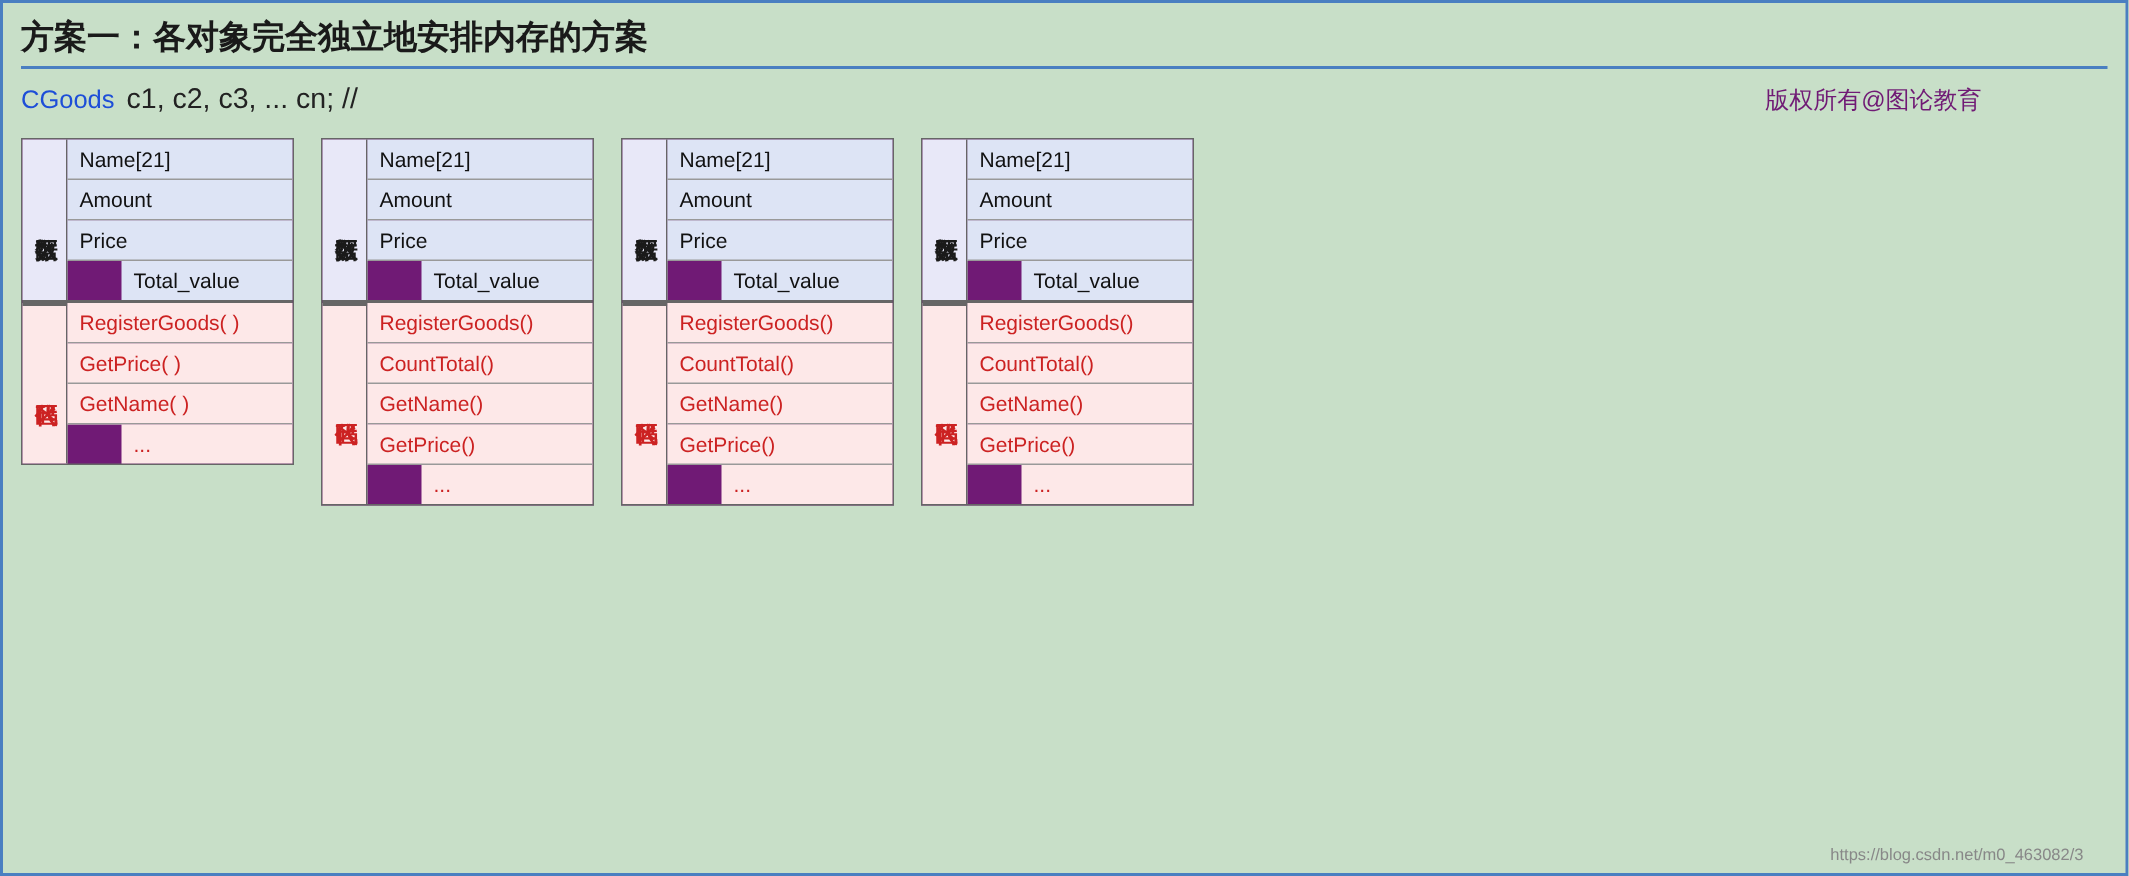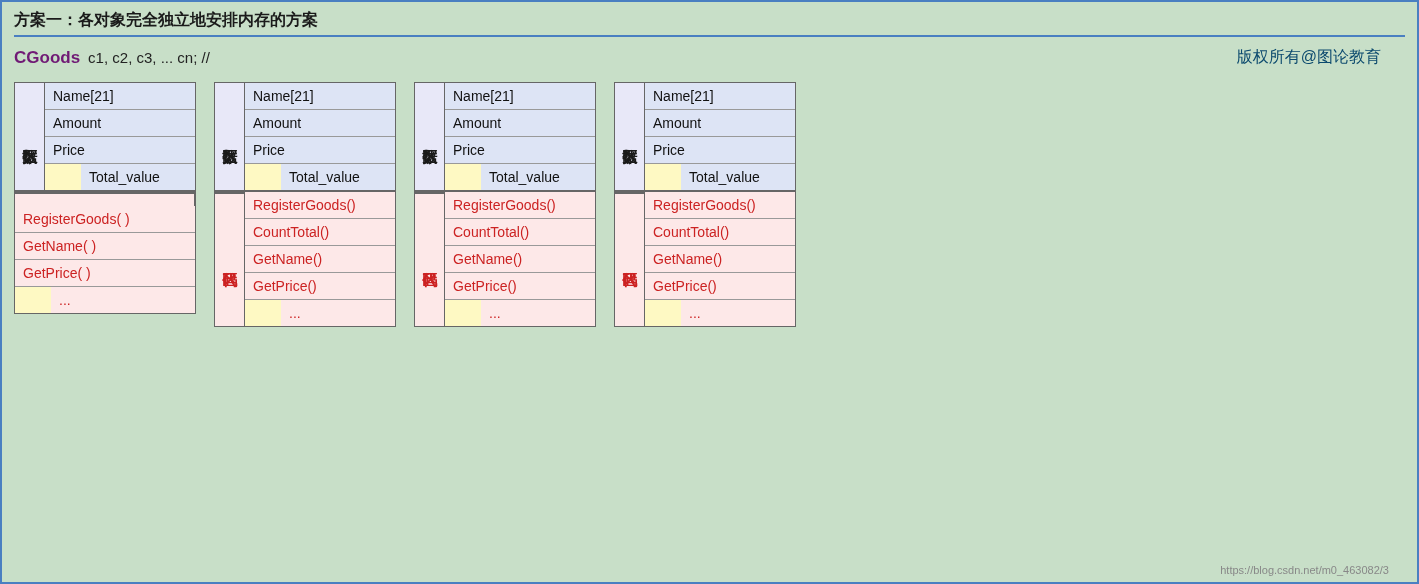--- a/index.html
+++ b/index.html
@@ -12,59 +12,59 @@
     }
     .outer {
       width: 1419px;
       height: 584px;
       background: #c8dfc8;
       border: 2px solid #4a7fc1;
       position: relative;
       padding: 8px 12px;
     }
     .title-bar {
-      font-size: 16px;
+      font-size: 22px;
       color: #1a1a1a;
       font-weight: bold;
       margin-bottom: 10px;
       border-bottom: 2px solid #4a7fc1;
       padding-bottom: 4px;
     }
     .subtitle-row {
       display: flex;
       align-items: center;
       margin-bottom: 14px;
       font-size: 17px;
     }
     .cgoods-label {
-      color: #701a75;
-      font-weight: bold;
+      color: #1d4ed8;
+      font-weight: normal;
       margin-right: 8px;
     }
     .code-text {
       color: #222;
-      font-size: 15px;
+      font-size: 19px;
       margin-right: 6px;
     }
     .copyright {
-      color: #0c4a6e;
+      color: #701a75;
       font-size: 16px;
       margin-left: auto;
-      margin-right: 24px;
+      margin-right: 84px;
     }
     .objects-row {
       display: flex;
       gap: 18px;
       justify-content: flex-start;
       align-items: flex-start;
     }
     .object-block {
       display: flex;
       border: 1.5px solid #666;
-      background: #fef9c3;
+      background: #701a75;
     }
     .section-label {
       writing-mode: vertical-rl;
       text-orientation: upright;
       display: flex;
       align-items: center;
       justify-content: center;
       padding: 6px 4px;
       font-size: 15px;
       font-weight: bold;
@@ -129,26 +129,26 @@
         <div style="display: flex; flex-direction: column;">
           <div style="display: flex; border-bottom: 2px solid rgb(102, 102, 102);">
             <div class="section-label data-label">数据区</div>
             <div class="fields-col">
               <div class="field-cell data-cell">Name[21]</div>
               <div class="field-cell data-cell">Amount</div>
               <div class="field-cell data-cell">Price</div>
               <div class="field-cell data-cell">Total_value</div>
             </div>
           </div>
-          <div style="display: flex; flex-direction: column;">
+          <div style="display: flex;">
             <div class="section-label code-label section-divider">代码区</div>
             <div class="fields-col">
               <div class="field-cell code-cell">RegisterGoods( )</div>
+              <div class="field-cell code-cell">GetPrice( )</div>
               <div class="field-cell code-cell">GetName( )</div>
-              <div class="field-cell code-cell">GetPrice( )</div>
               <div class="field-cell code-cell">...</div>
             </div>
           </div>
         </div>
       </div>
       <div class="object-block">
         <div style="display: flex; flex-direction: column;">
           <div style="display: flex; border-bottom: 2px solid rgb(102, 102, 102);">
             <div class="section-label data-label">数据区</div>
             <div class="fields-col">

